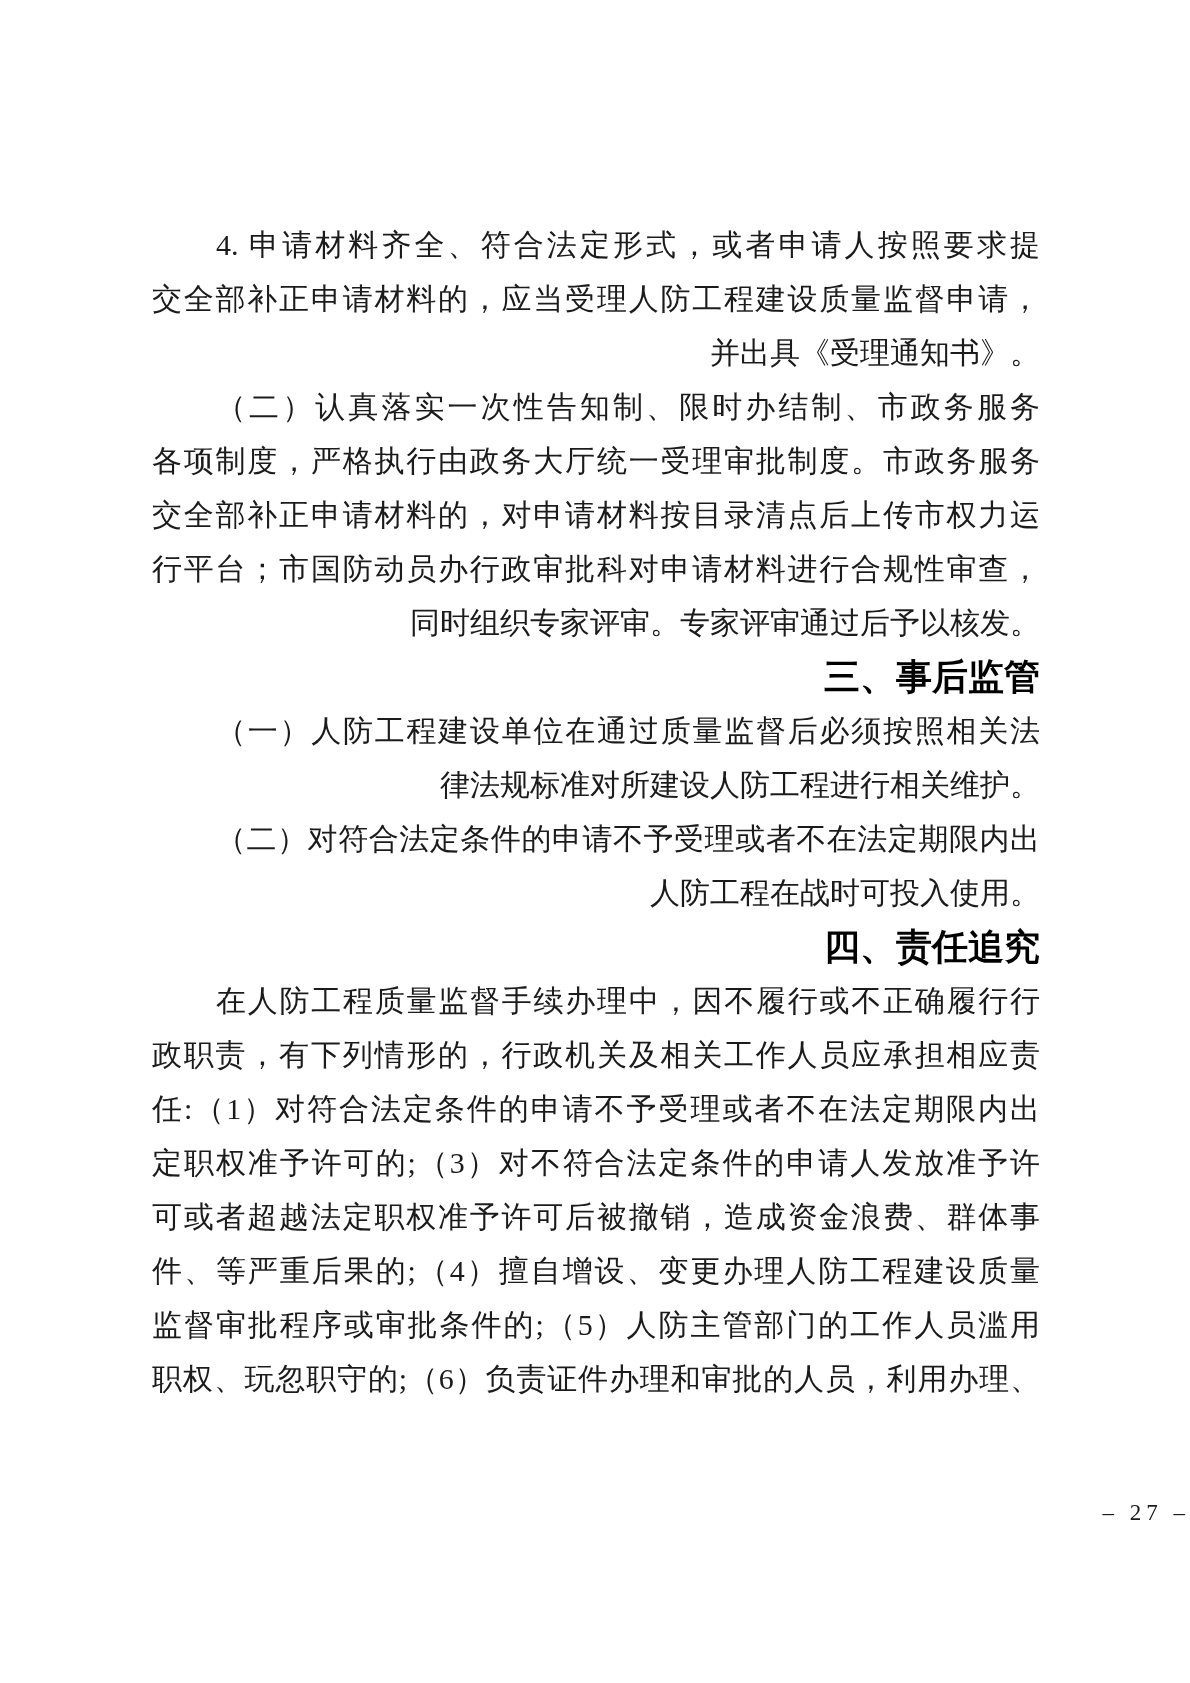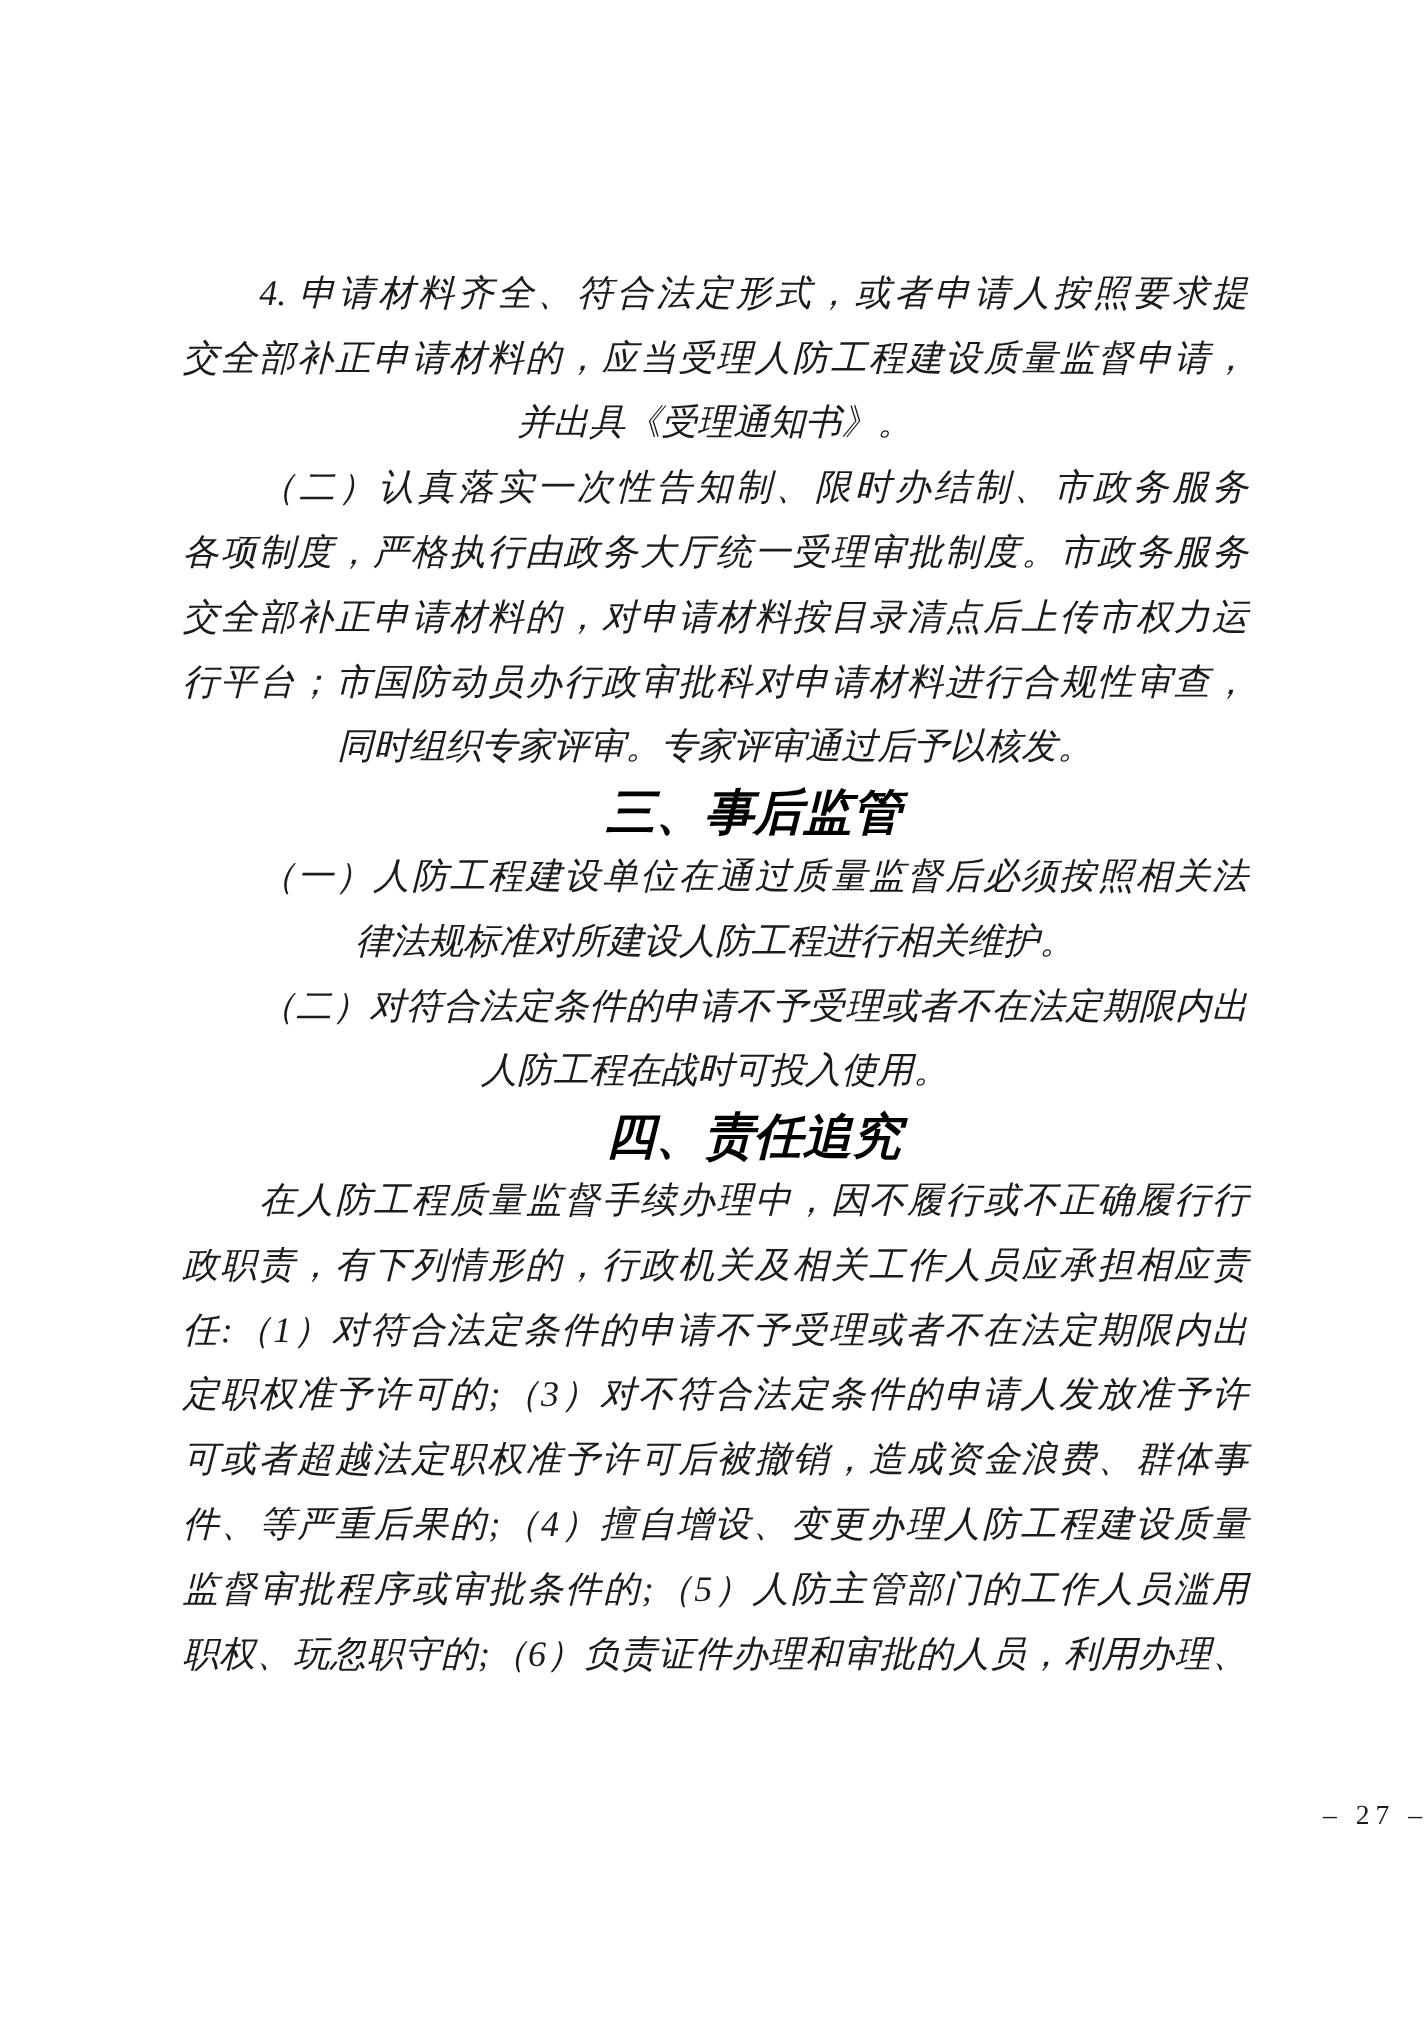--- a/index.html
+++ b/index.html
@@ -14,38 +14,38 @@
     background: #ffffff;
     overflow: hidden;
     font-family: "Liberation Serif", "DejaVu Serif", serif;
   }
   .doc-body {
     position: absolute;
     left: 152px;
     top: 218px;
     width: 888px;
   }
-  .para { margin: 0; padding: 0; font-style: italic; }
+  .para { margin: 0; padding: 0; }
   .ln {
     font-size: 30px;
     line-height: 54px;
     color: #1b1b1b;
-    text-align: center;
+    text-align: right;
     font-family: "Liberation Serif", "DejaVu Serif", serif;
   }
   .j {
     text-align: justify;
     text-align-last: justify;
     text-justify: inter-character;
   }
   .ind { text-indent: 64px; }
   .h {
     font-weight: 700;
     color: #000000;
-    font-size: 41px;
+    font-size: 36px;
     font-family: "Liberation Sans", "DejaVu Sans", sans-serif;
   }
   .footer {
     position: absolute;
     left: 0;
     top: 1500px;
     width: 100%;
     text-align: right;
   }
   .page-num {

